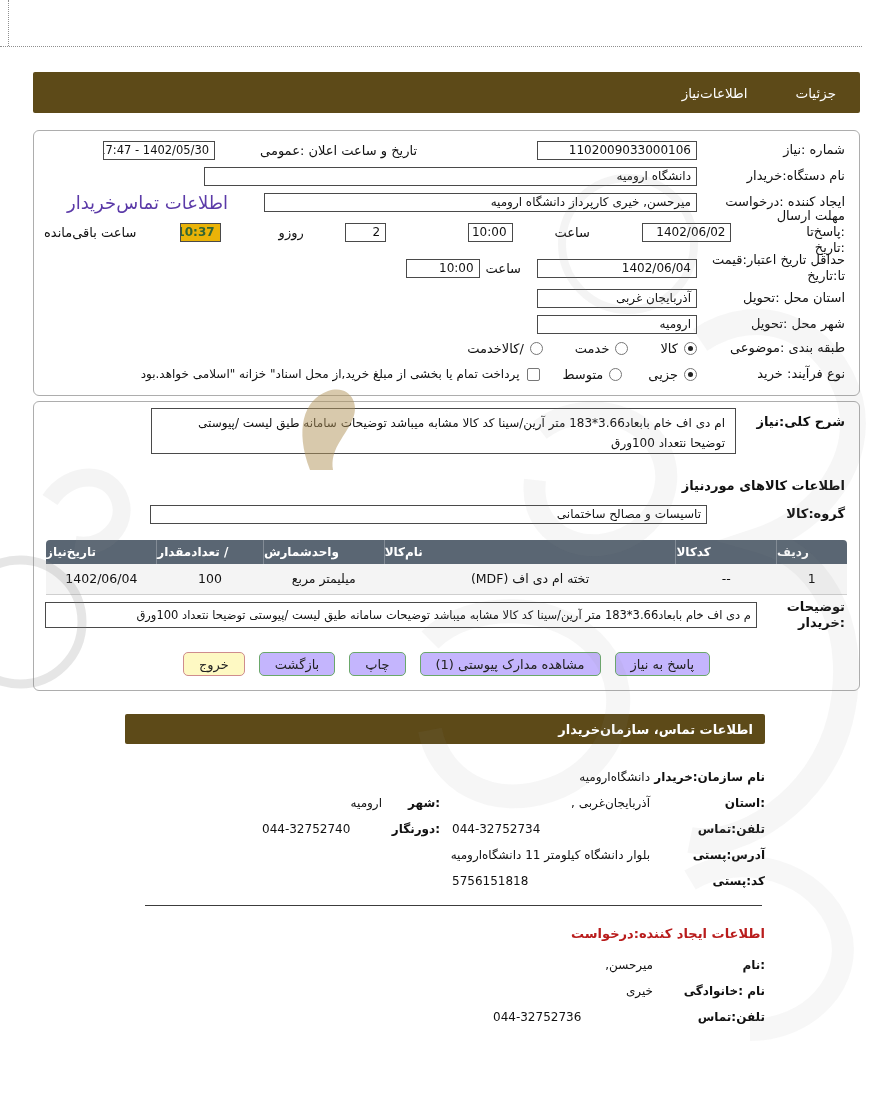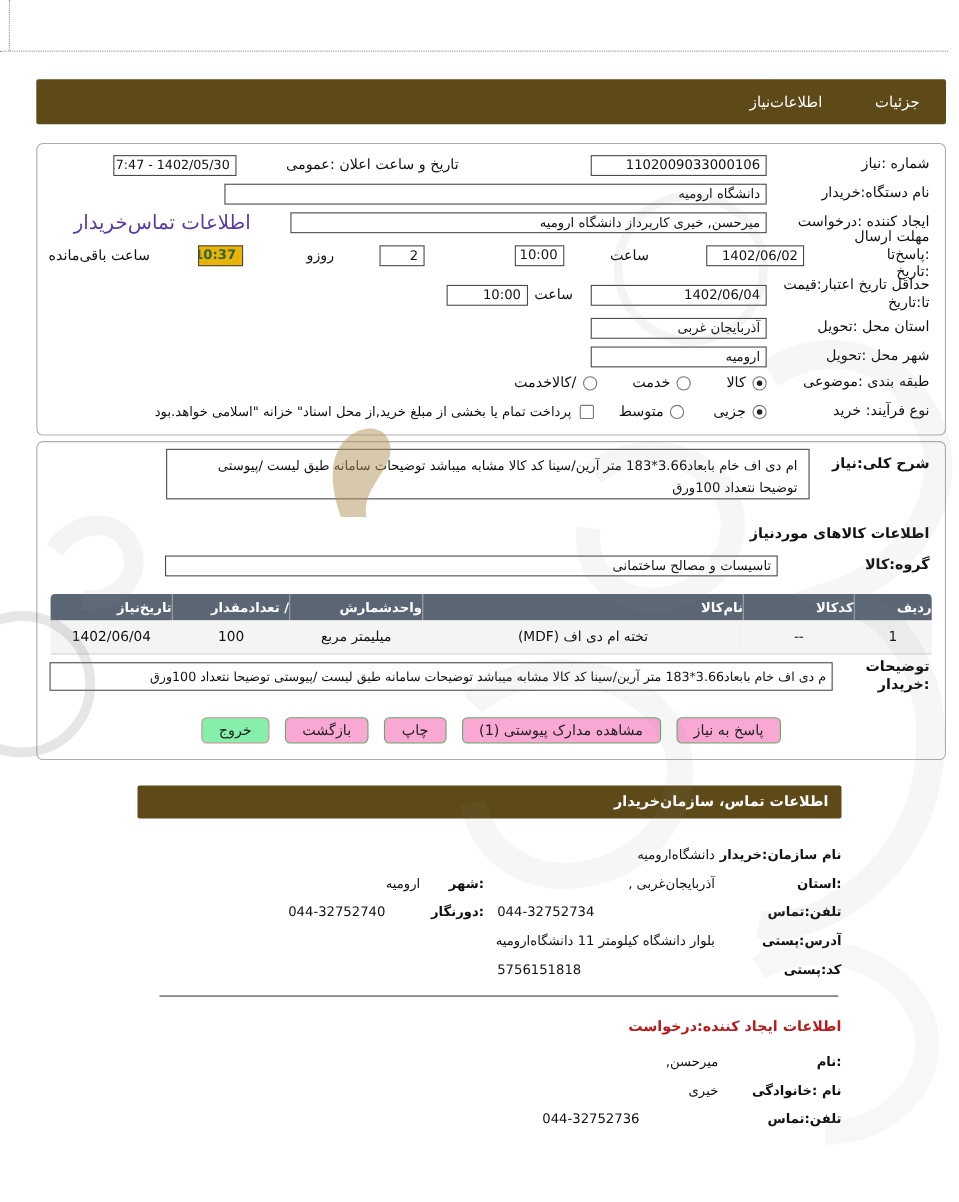--- a/index.html
+++ b/index.html
@@ -38,33 +38,33 @@
            background:#fff; display:inline-block; position:relative; flex:0 0 auto; }
   .radio.on::after { content:""; position:absolute; inset:3px; background:#222; border-radius:50%; }
   .chk { width:13px; height:13px; border:1px solid #777; border-radius:2px; background:#fff;
          display:inline-block; flex:0 0 auto; }
   .opt { display:flex; align-items:center; gap:6px; }
 
   .sec-heading { position:absolute; right:14px; font-weight:bold; font-size:13px; color:#111; }
 
   .gtable { position:absolute; top:138px; right:12px; left:12px; border-collapse:collapse;
             width:calc(100% - 24px); table-layout:fixed; font-size:12px; }
-  .gtable th { background:#5a6673; color:#fff; font-weight:bold; height:24px; text-align:right;
+  .gtable th { background:#5a6673; color:#fff; font-weight:bold; height:24px; text-align:left;
                border-left:1px solid rgba(255,255,255,0.25); }
   .gtable th:last-child { border-left:none; border-top-left-radius:4px; }
   .gtable th:first-child { border-top-right-radius:4px; }
   .gtable td { background:#f4f4f4; height:30px; text-align:center; color:#111;
                border-bottom:1px solid #cfcfcf; font-size:12.5px; }
 
   .btn-row { position:absolute; top:250px; left:0; right:0; display:flex; justify-content:center;
              gap:14px; }
-  .btn { height:24px; border-radius:5px; border:1px solid #6aa86a; background:#f9a8d4;
+  .btn { height:24px; border-radius:5px; border:1px solid #6aa86a; background:#c4b5fd;
          font-size:13px; padding:0 15px; display:flex; align-items:center; color:#222;
          cursor:pointer; white-space:nowrap; }
-  .btn.red { background:#86efac; border-color:#cf8d8d; }
+  .btn.red { background:#fef9c3; border-color:#cf8d8d; }
 
   .bar2 { position:absolute; left:125px; top:714px; width:640px; height:30px; background:#5d4a18;
           border-radius:2px; display:flex; align-items:center; padding:0 12px; z-index:2; }
   .bar2 .t { color:#fff; font-weight:bold; font-size:13px; }
 
   .contact { position:absolute; left:125px; top:752px; width:640px; padding-top:12px; z-index:2; }
   .c-row { height:26px; display:flex; align-items:center; }
   .c-lbl { width:115px; font-weight:bold; font-size:12px; color:#111; white-space:nowrap; }
   .c-val { width:210px; text-align:right; font-size:12px; color:#111; padding-left:12px; white-space:nowrap; }
   .c-val.wide { width:420px; }

